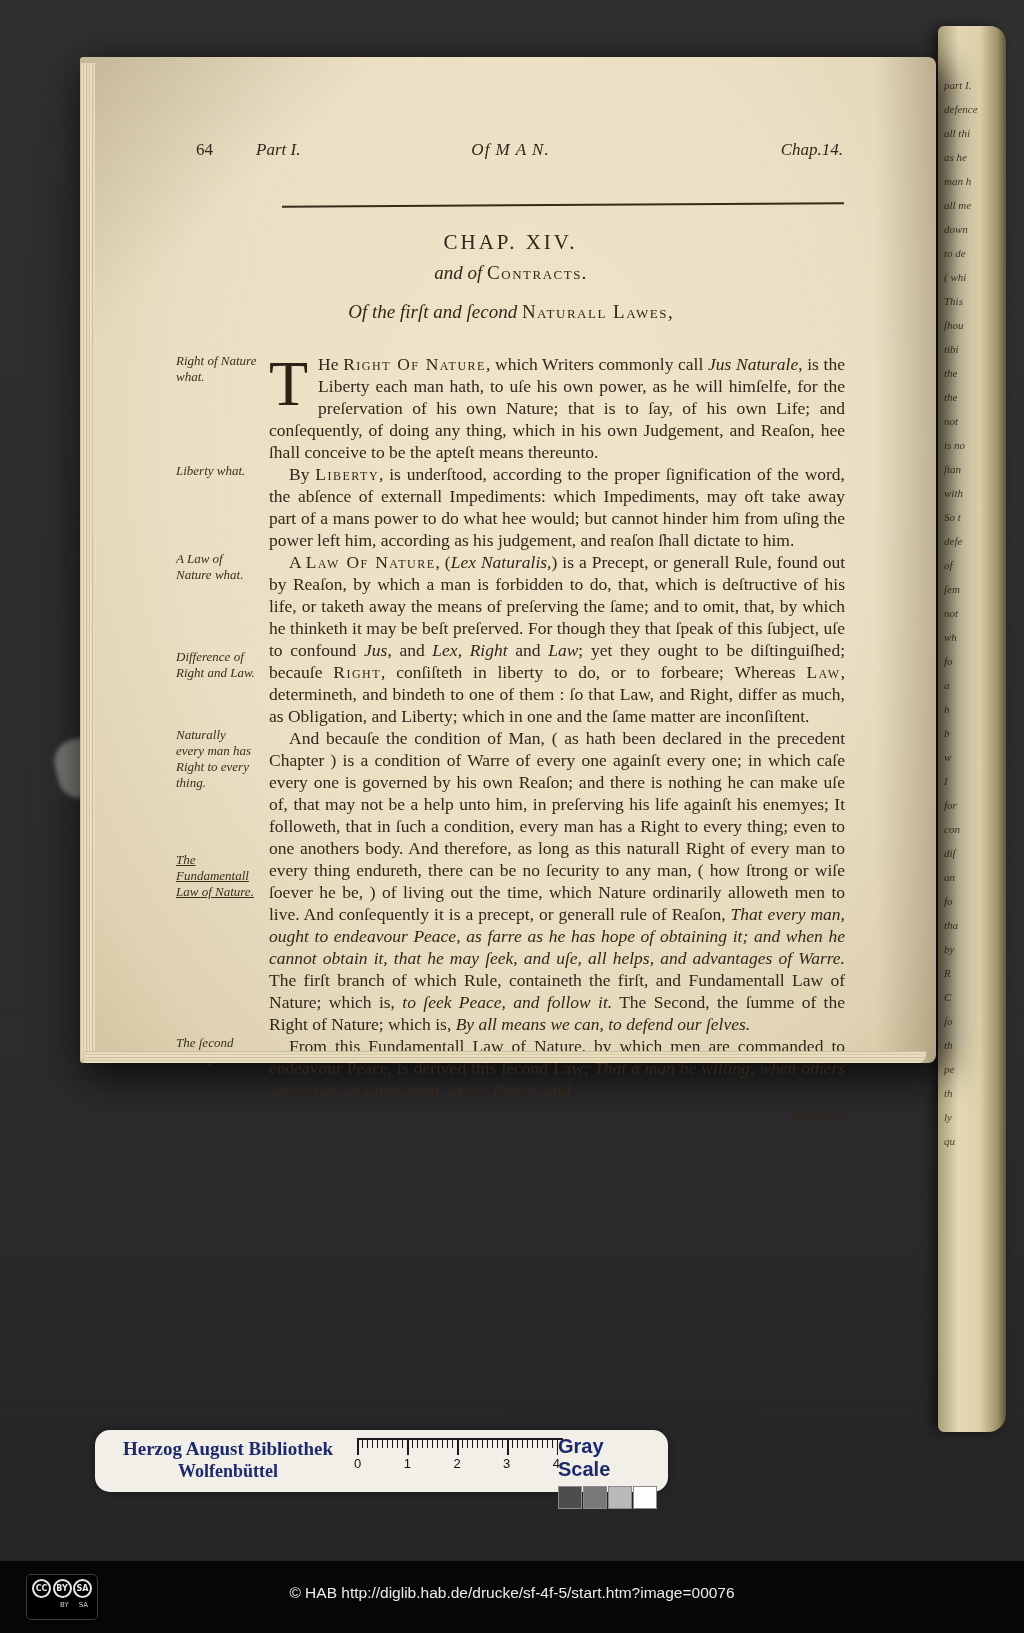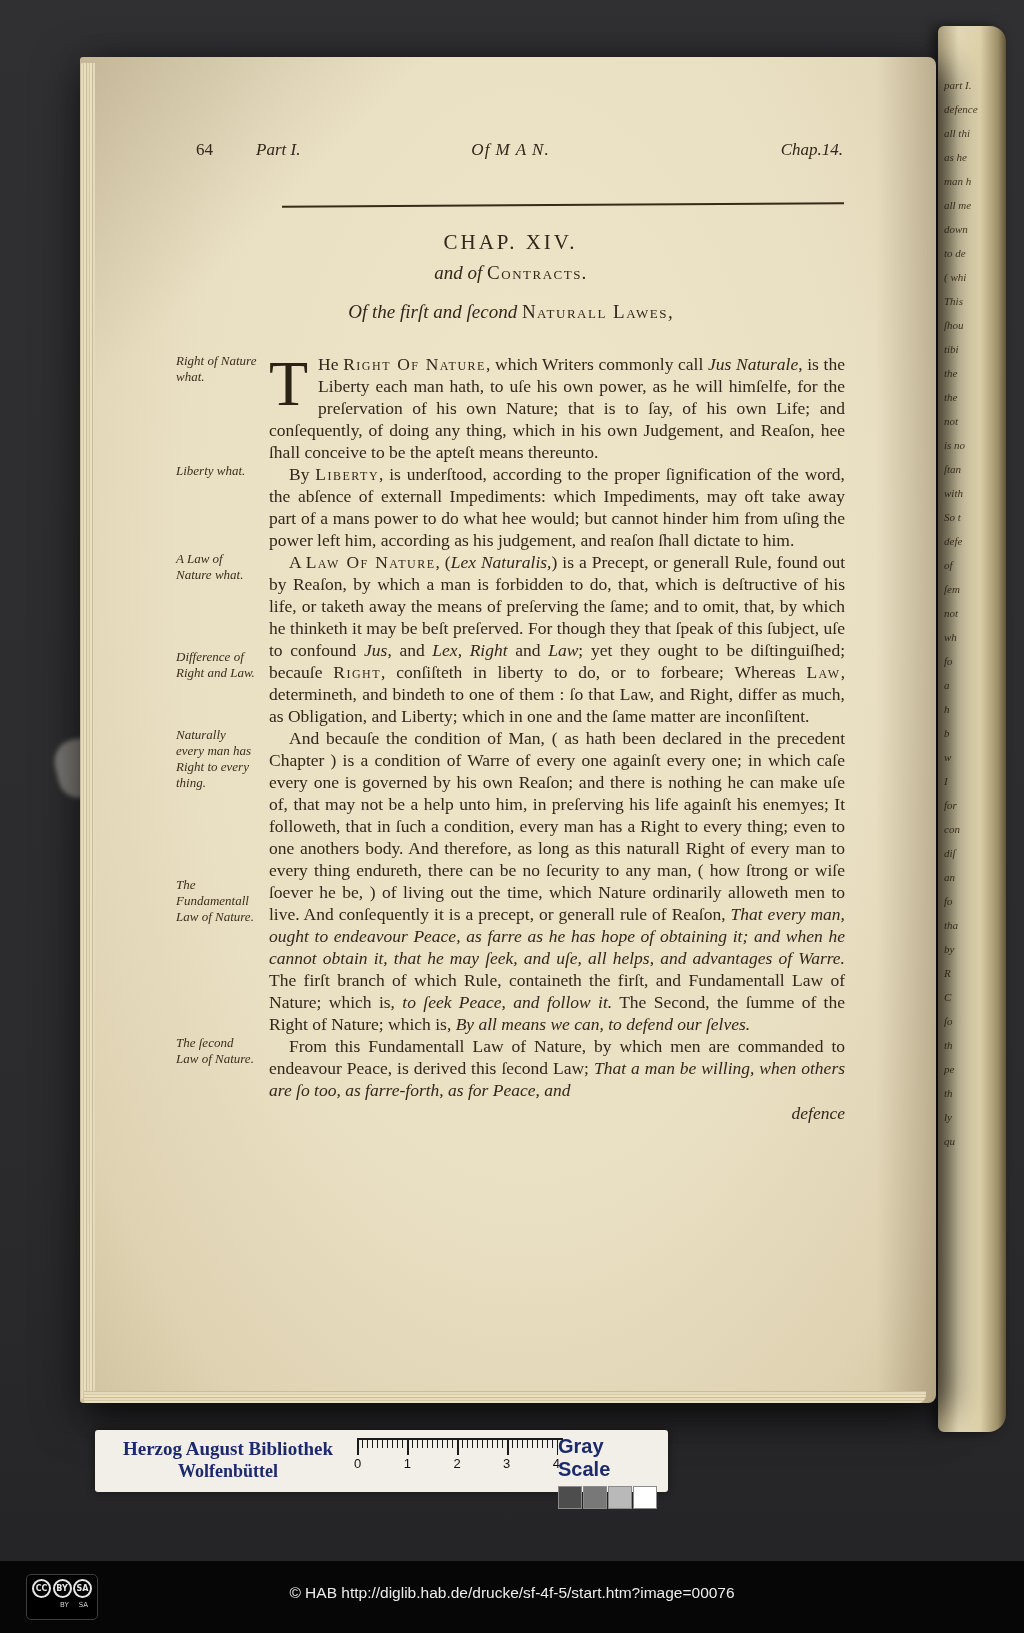--- a/index.html
+++ b/index.html
@@ -9,21 +9,21 @@
            font-family:"Liberation Serif","DejaVu Serif",serif;padding-left:28px; }
 
   
   .neighbor { position:absolute; left:938px; top:26px; width:68px; height:1406px; overflow:hidden;
               background:linear-gradient(to right,#a99c79 0%,#e3d8b4 30%,#ddd1aa 62%,#9d8f68 88%,#5f533a 100%);
               border-radius:6px 16px 18px 6px; box-shadow:-5px 0 12px rgba(0,0,0,.55); }
   .neighbor-inner { padding:54px 0 0 6px; display:flex; flex-direction:column; gap:13px; }
   .fragment { font-size:11px; font-style:italic; color:#4e3f28; line-height:1; white-space:nowrap; }
 
   
-  .page { position:absolute; left:80px; top:57px; width:856px; height:1346px; border-radius:3px 8px 8px 3px;
+  .page { position:absolute; left:80px; top:57px; width:856px; height:1006px; border-radius:3px 8px 8px 3px;
           background:
             linear-gradient(135deg, rgba(90,72,45,.20) 0%, rgba(90,72,45,0) 16%),
             linear-gradient(to left, rgba(90,70,40,.28) 0%, rgba(90,70,40,0) 7%),
             radial-gradient(ellipse at 52% 38%, #efe5c9 0%, #e9dfc2 55%, #ded2b2 84%, #d1c3a0 100%);
           box-shadow:0 12px 45px rgba(0,0,0,.6), 16px 8px 30px rgba(0,0,0,.4); }
   .page::before { content:""; position:absolute; left:0; top:6px; bottom:4px; width:15px; border-radius:3px 0 0 3px;
           background:repeating-linear-gradient(to right,#c9bc9a 0 1px,#e5dabb 1px 3px,#d4c7a4 3px 4px,#eadfbf 4px 6px); }
   .page::after { content:""; position:absolute; left:4px; right:10px; bottom:0; height:12px; border-radius:0 0 8px 3px;
           background:repeating-linear-gradient(to bottom,#cbbe9c 0 1px,#e6dbbc 1px 3px,#d6c9a6 3px 4px,#ecdfc0 4px 6px); }
   .page-inner { position:absolute; inset:0 0 12px 15px; padding:83px 91px 0 81px; color:#32271a; }
@@ -54,21 +54,21 @@
   .margin-cell { padding-right:12px; }
   .margin-note { font-size:13px; font-style:italic; line-height:16px; color:#3a2e1d; }
   .body-par { font-size:17.5px; line-height:22px; text-align:justify; }
   .body-par.indent { text-indent:20px; }
   .dropcap { float:left; font-size:64px; line-height:52px; padding:5px 10px 0 0; color:#2b2114; }
   .catchword-row { display:grid; grid-template-columns:93px 576px; }
   .catchword { text-align:right; font-style:italic; font-size:17.5px; line-height:24px; }
 
   
   .scale-bar { position:absolute; left:95px; top:1430px; width:573px; height:62px;
-               background:#f2efe8; border-radius:3px; box-shadow:0 0 8px rgba(0,0,0,.45); }
+               background:#f2efe8; border-radius:15px; box-shadow:0 0 8px rgba(0,0,0,.45); }
   .lib { position:absolute; left:10px; top:7px; width:246px; text-align:center; color:#1c2a6d; font-weight:bold; }
   .lib .l1 { font-size:19px; line-height:23px; }
   .lib .l2 { font-size:18px; line-height:22px; }
   .ruler-wrap { position:absolute; left:262px; top:8px; width:206px; }
   .ruler { height:17px; border-top:2px solid #1a1a1a;
            background:
              repeating-linear-gradient(to right,#1a1a1a 0 1px,transparent 1px 5px),
              repeating-linear-gradient(to right,#1a1a1a 0 1.6px,transparent 1.6px 50px);
            background-size:201px 8px, 201px 16px; background-repeat:no-repeat; }
   .ruler-numbers { display:flex; justify-content:space-between; width:206px; margin:1px 0 0 -3px;
@@ -180,21 +180,21 @@
           <div class="para-row">
             <div class="margin-cell">
               <div class="margin-note" style="margin-top: 0px;">A Law of Nature what.</div>
               <div class="margin-note" style="margin-top: 66px;">Difference of Right and Law.</div>
             </div>
             <p class="body-par indent"><span>A </span><span class="sc">Law Of Nature</span><span>, (</span><span class="i">Lex Naturalis,</span><span>) is a Precept, or generall Rule, found out by Reaſon, by which a man is forbidden to do, that, which is deſtructive of his life, or taketh away the means of preſerving the ſame; and to omit, that, by which he thinketh it may be beſt preſerved. For though they that ſpeak of this ſubject, uſe to confound </span><span class="i">Jus</span><span>, and </span><span class="i">Lex, Right</span><span> and </span><span class="i">Law</span><span>; yet they ought to be diſtinguiſhed; becauſe </span><span class="sc">Right</span><span>, conſiſteth in liberty to do, or to forbeare; Whereas </span><span class="sc">Law</span><span>, determineth, and bindeth to one of them : ſo that Law, and Right, differ as much, as Obligation, and Liberty; which in one and the ſame matter are inconſiſtent.</span></p>
           </div>
           <div class="para-row">
             <div class="margin-cell">
               <div class="margin-note" style="margin-top: 0px;">Naturally every man has Right to every thing.</div>
-              <div class="margin-note" style="margin-top: 86px;">The Fundamentall Law of Nature.</div>
+              <div class="margin-note" style="margin-top: 61px; text-decoration: underline;">The Fundamentall Law of Nature.</div>
             </div>
             <p class="body-par indent"><span>And becauſe the condition of Man, ( as hath been declared in the precedent Chapter ) is a condition of Warre of every one againſt every one; in which caſe every one is governed by his own Reaſon; and there is nothing he can make uſe of, that may not be a help unto him, in preſerving his life againſt his enemyes; It followeth, that in ſuch a condition, every man has a Right to every thing; even to one anothers body. And therefore, as long as this naturall Right of every man to every thing endureth, there can be no ſecurity to any man, ( how ſtrong or wiſe ſoever he be, ) of living out the time, which Nature ordinarily alloweth men to live. And conſequently it is a precept, or generall rule of Reaſon, </span><span class="i">That every man, ought to endeavour Peace, as farre as he has hope of obtaining it; and when he cannot obtain it, that he may ſeek, and uſe, all helps, and advantages of Warre.</span><span> The firſt branch of which Rule, containeth the firſt, and Fundamentall Law of Nature; which is, </span><span class="i">to ſeek Peace, and follow it.</span><span> The Second, the ſumme of the Right of Nature; which is, </span><span class="i">By all means we can, to defend our ſelves.</span></p>
           </div>
           <div class="para-row">
             <div class="margin-cell">
               <div class="margin-note" style="margin-top: 0px;">The ſecond Law of Nature.</div>
             </div>
             <p class="body-par indent"><span>From this Fundamentall Law of Nature, by which men are commanded to endeavour Peace, is derived this ſecond Law; </span><span class="i">That a man be willing, when others are ſo too, as farre-forth, as for Peace, and</span></p>
           </div>
         </div>

